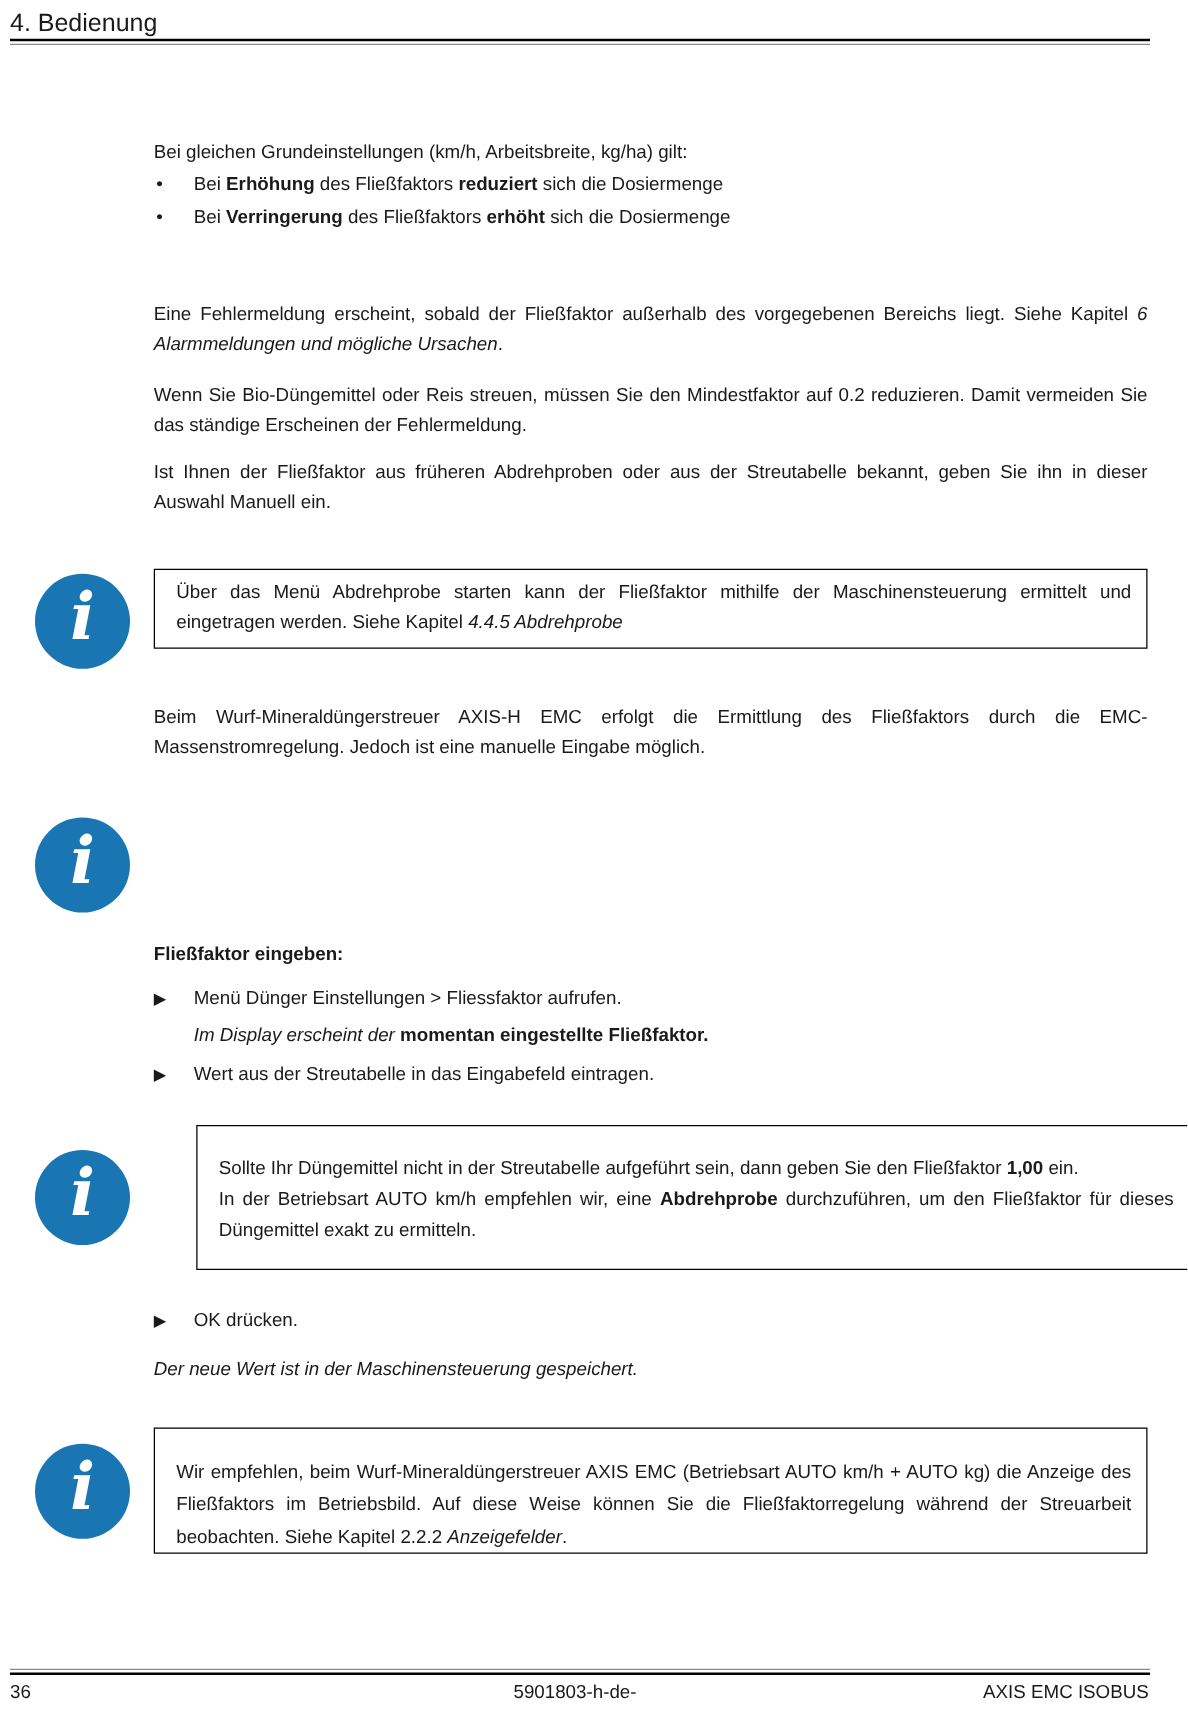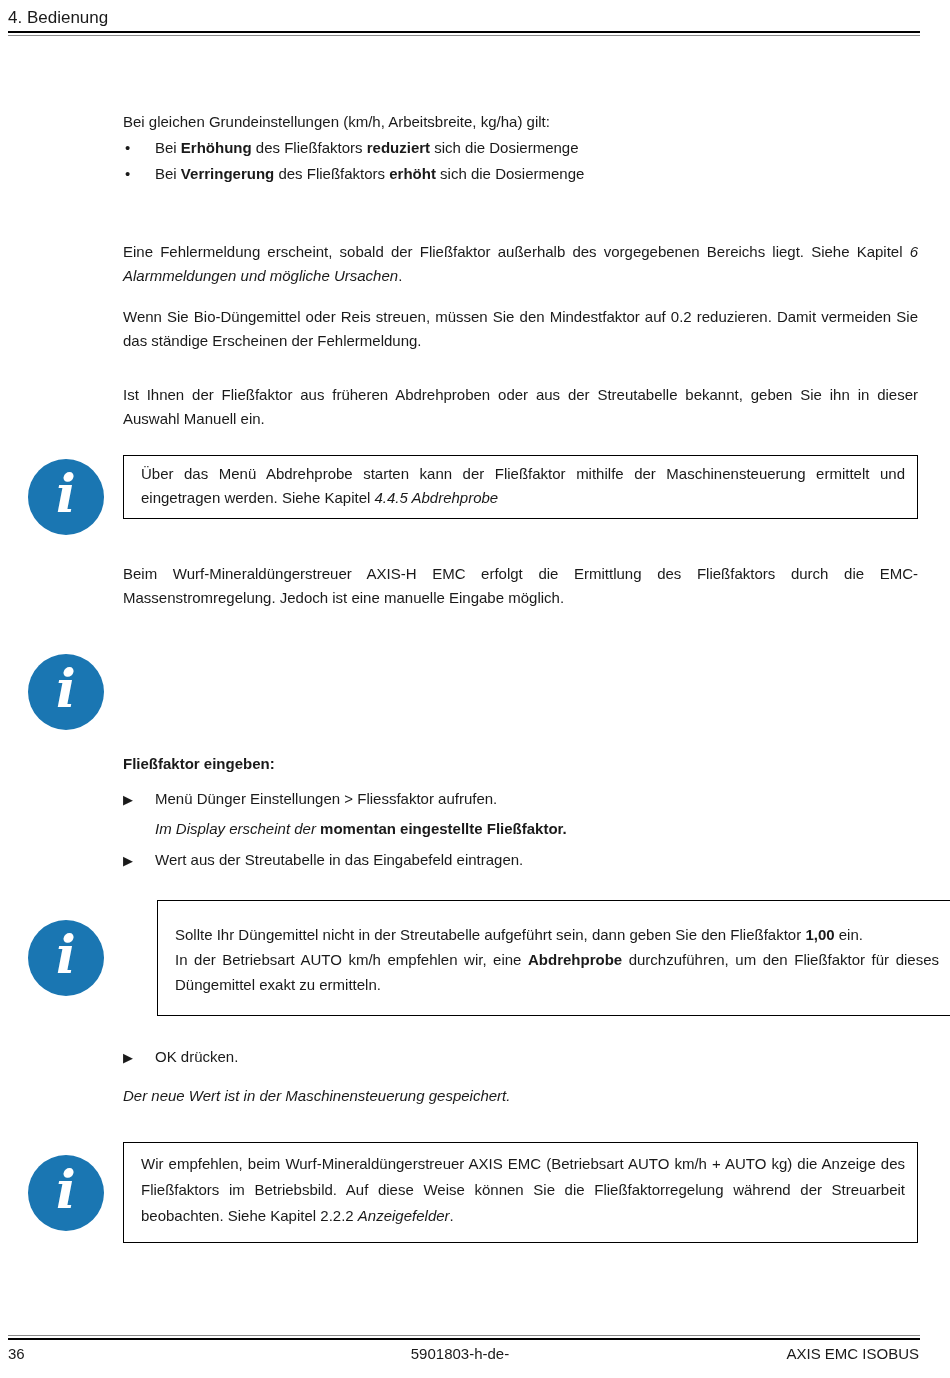--- a/index.html
+++ b/index.html
@@ -14,50 +14,50 @@
   .abs { position:absolute; left:123px; width:795px; }
 
   
   .rule-thick { position:absolute; left:8px; width:912px; height:0; border-top:2px solid #000; }
   .rule-thin  { position:absolute; left:8px; width:912px; height:0; border-top:1px solid #8a8a8a; }
   #header-rule-thick { top:31px; }
   #header-rule-thin  { top:35px; }
   #footer-rule-thin  { top:1335px; }
   #footer-rule-thick { top:1338px; }
 
-  #header-title { position:absolute; left:8px; top:8px; font-size:17px; }
+  #header-title { position:absolute; left:8px; top:8px; font-size:20px; }
 
   #footer-page    { position:absolute; left:8px;  top:1345px; }
   #footer-code    { position:absolute; left:4px;  top:1345px; width:912px; text-align:center; }
   #footer-product { position:absolute; right:31px; top:1345px; }
 
   
   #p-intro { top:110px; }
   .list-item { position:relative; padding-left:32px; margin-top:2px; line-height:24px; }
   .marker { position:absolute; left:2px; top:0; }
 
   
   #p-error { top:240px; }
   #p-bio   { top:305px; }
-  #p-known { top:383px; }
+  #p-known { top:366px; }
   #p-axis  { top:562px; }
   #task-heading { top:752px; font-weight:bold; line-height:24px; }
   #p-saved { top:1084px; font-style:italic; line-height:24px; }
 
   
   .note {
     position:absolute; left:123px; width:795px; box-sizing:border-box;
     border:1px solid #000; padding:6px 12px 0 17px;
   }
   #note1 { top:455px;  height:64px; }
   #note2 { top:650px;  height:84px; }
   #note3 { top:900px;  height:116px; }
   #note3 .para { line-height:25px; }
   #note3 { padding-top:21px;margin-left:34px; }
-  #note4 { top:1142px; height:101px; padding-top:8px; }
+  #note4 { top:1142px; height:101px; padding-top:22px; }
   #note4 .para { line-height:26px; }
 
   
   .info-icon {
     position:absolute; left:28px; width:76px; height:76px; border-radius:50%;
     background:#1a76b2; display:flex; align-items:center; justify-content:center;
   }
   .info-icon .glyph {
     color:#ffffff; font-family:"DejaVu Serif",serif; font-style:italic; font-weight:bold;
     font-size:52px; line-height:1; transform:translateY(-3px);

